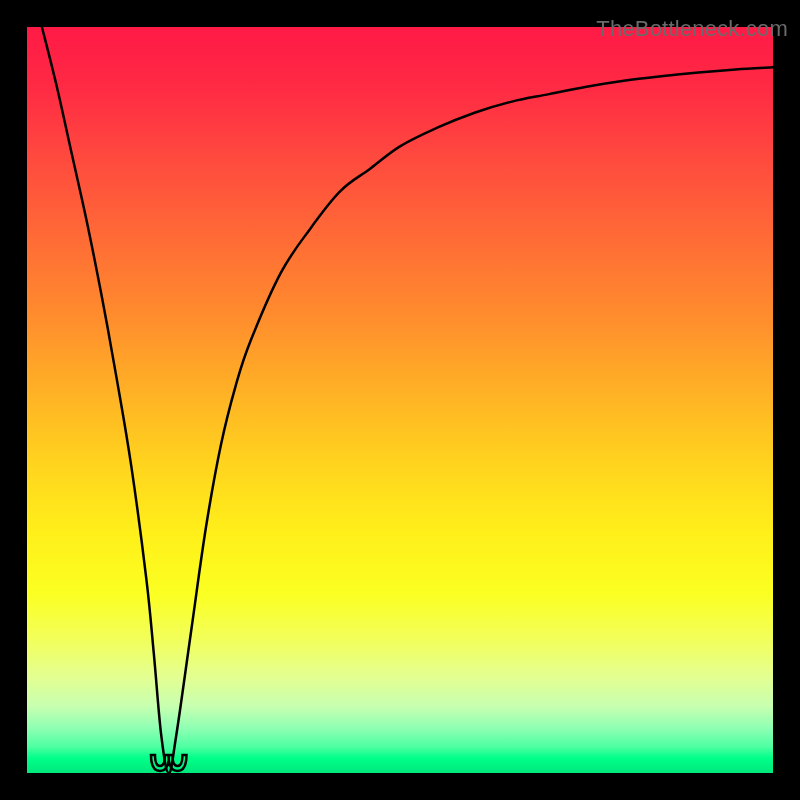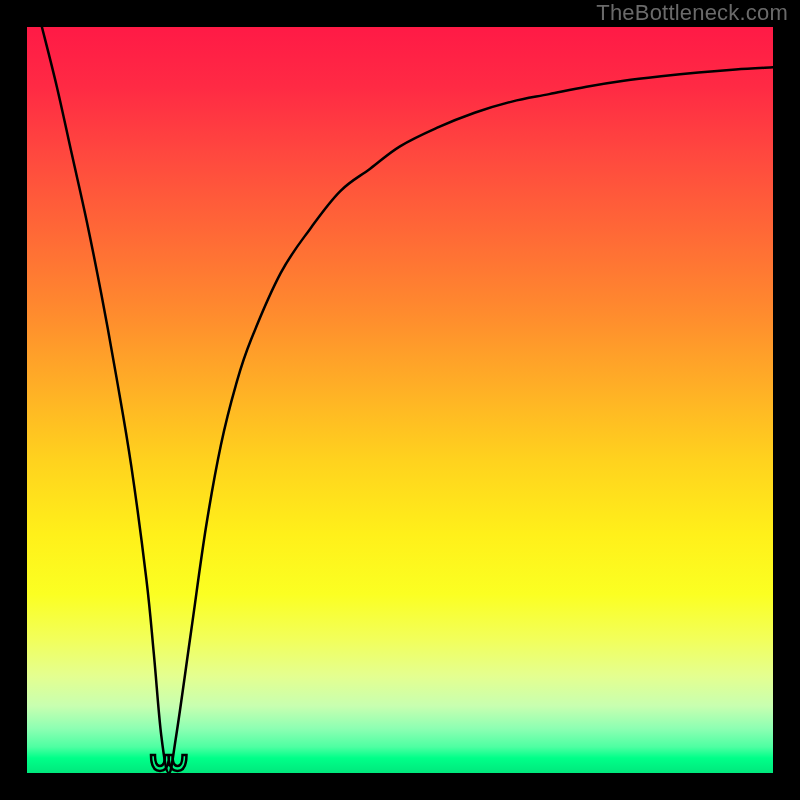--- a/index.html
+++ b/index.html
@@ -12,21 +12,21 @@
     overflow: hidden;
   }
   .frame {
     position: relative;
     width: 800px;
     height: 800px;
     background: #000;
   }
   .watermark {
     position: absolute;
-    top: 0;
+    top: 16px;
     right: 12px;
     color: #6a6a6a;
     font-size: 22px;
     font-weight: 400;
     letter-spacing: 0.2px;
     z-index: 50;
     user-select: none;
   }
   .plot-area {
     position: absolute;

